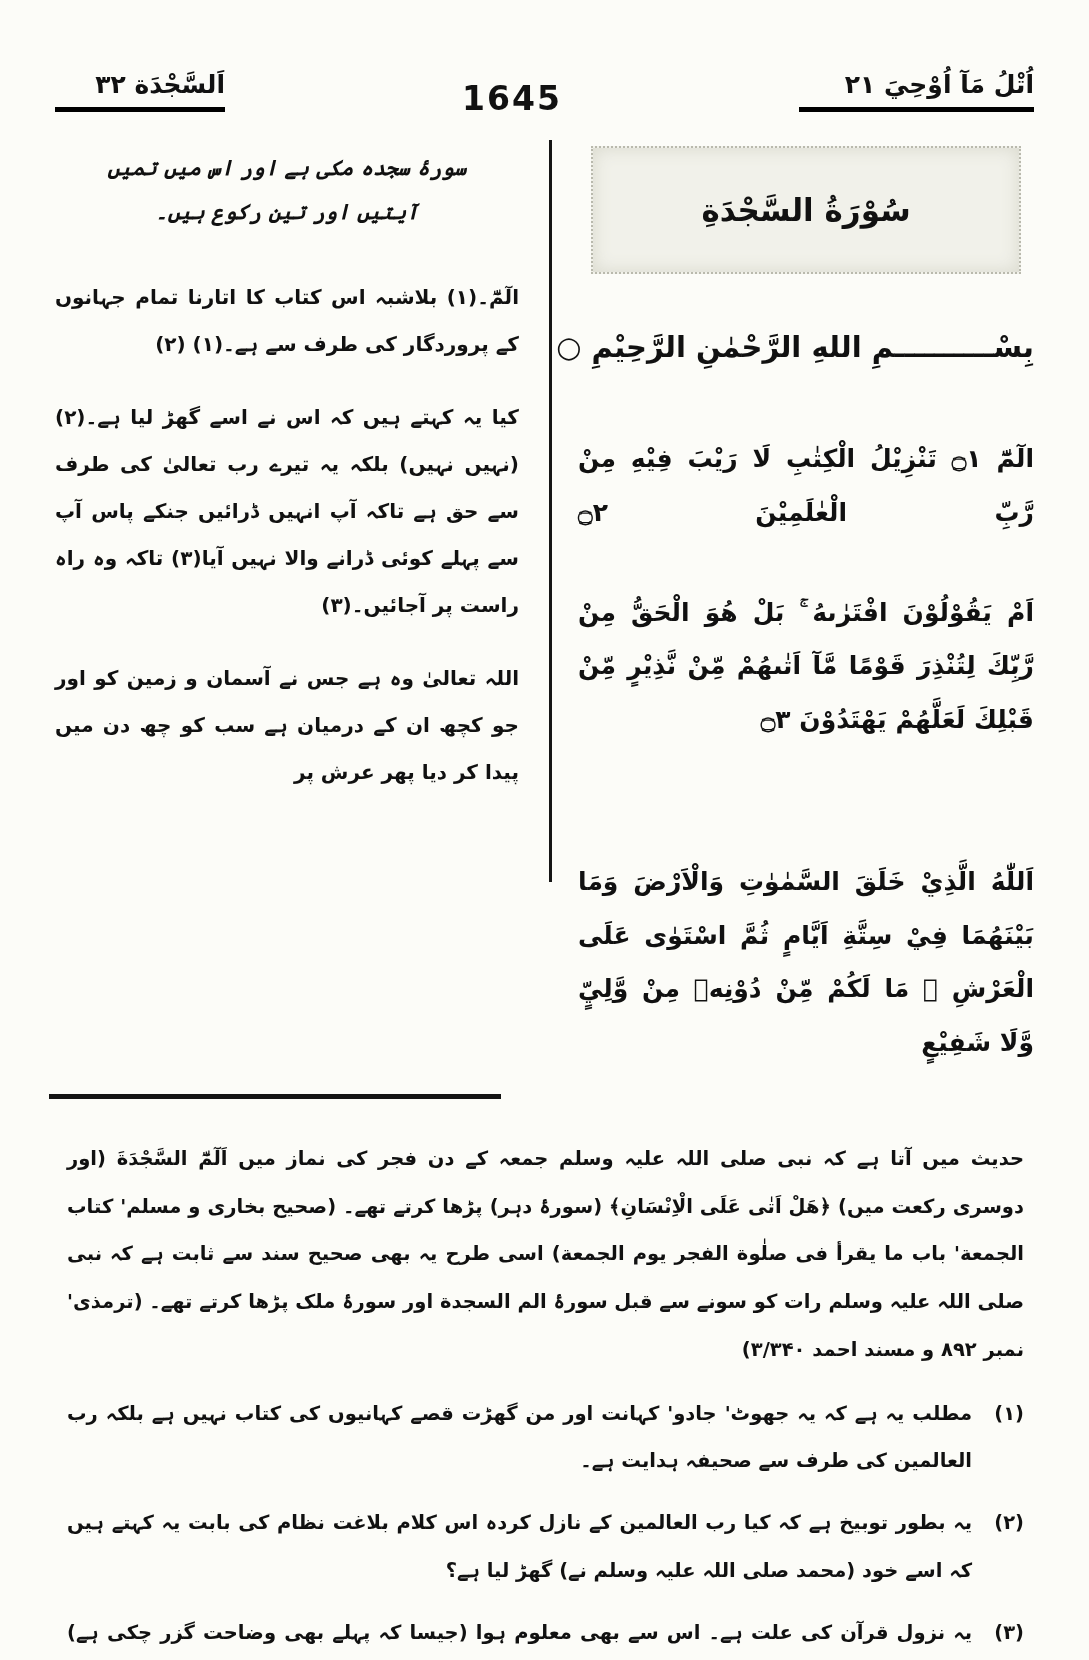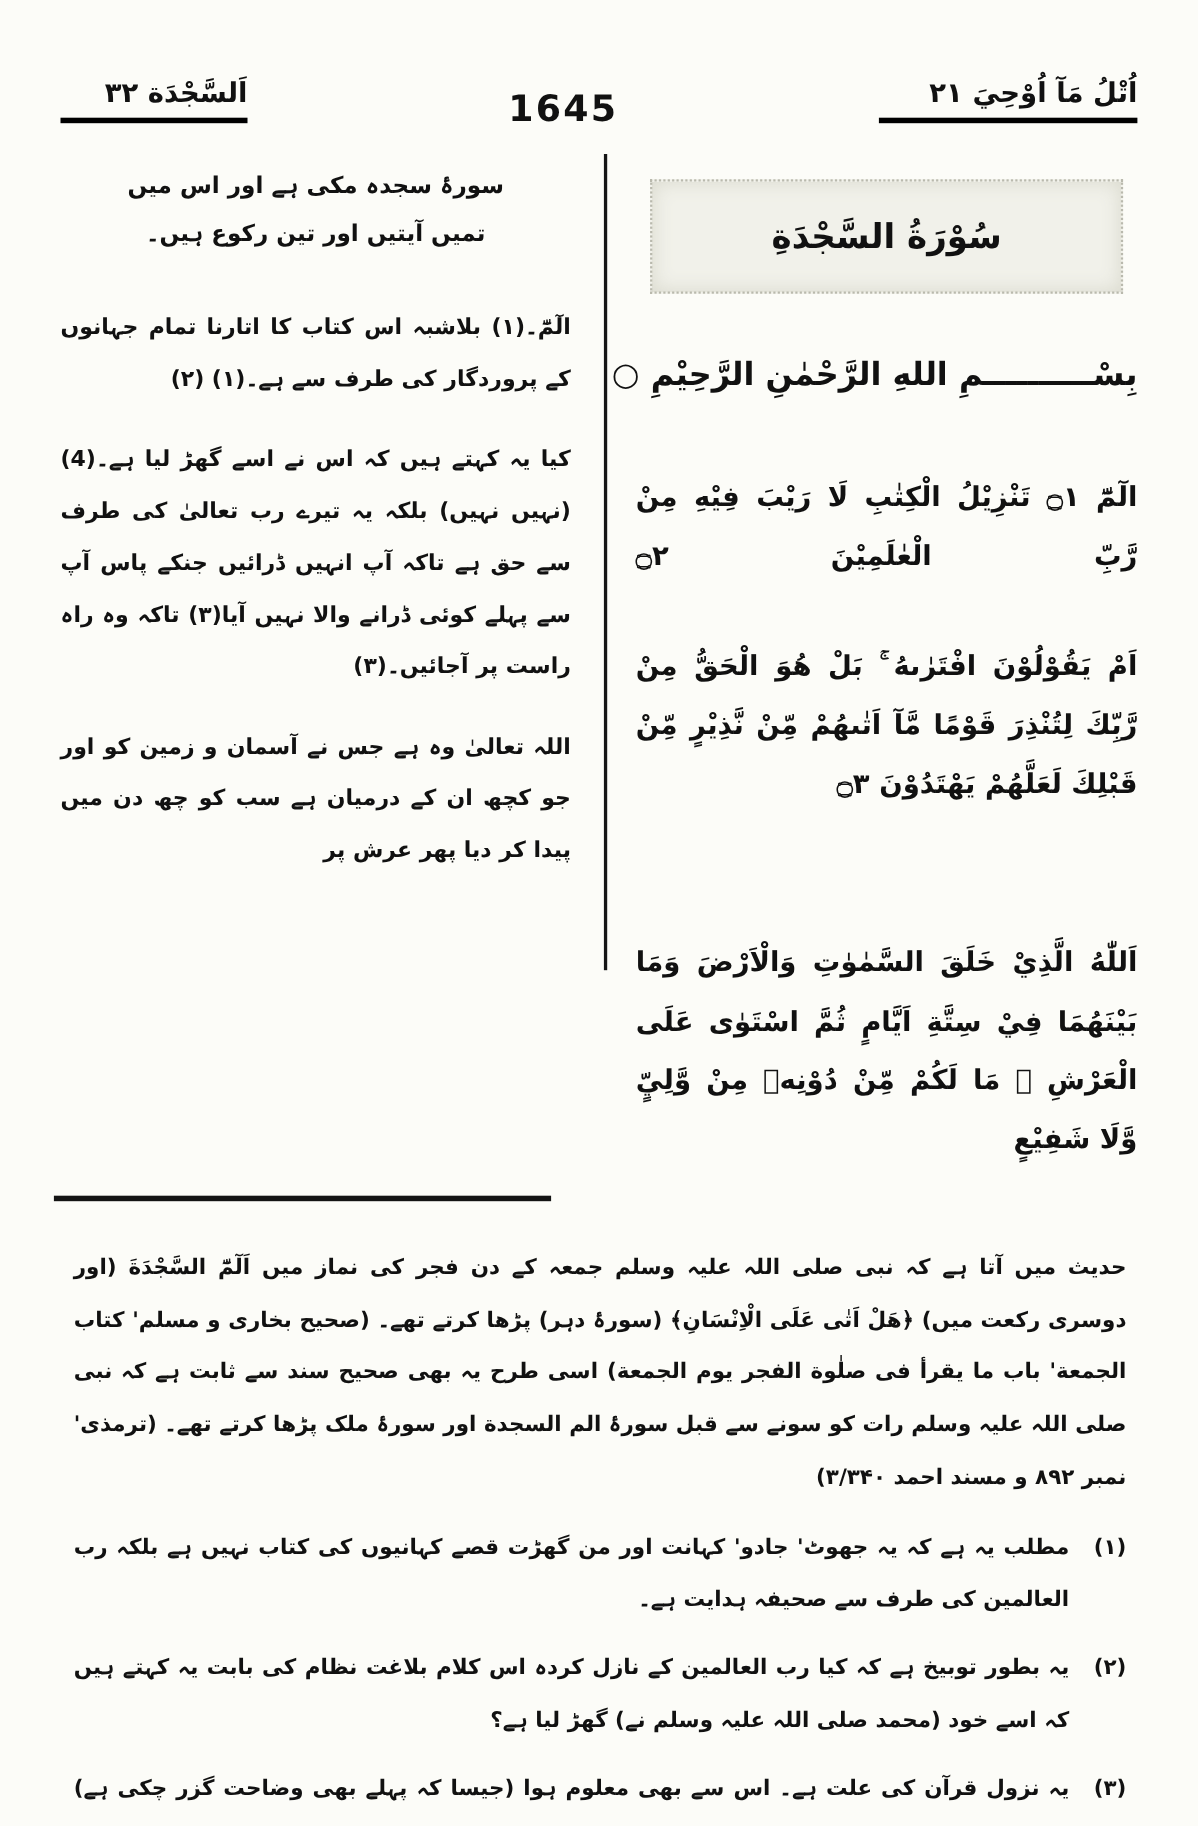--- a/index.html
+++ b/index.html
@@ -29,40 +29,40 @@
   .page-number { font-size: 33px; font-weight: bold; letter-spacing: 2px; transform: translateY(6px); }
 
   
   .main { display: flex; align-items: stretch; min-height: 748px; }
   .col-arabic { width: 482px; padding-left: 26px; padding-top: 4px; }
   .col-divider { width: 3px; background: #151515; height: 742px; flex: none; }
   .col-urdu { flex: 1; padding-right: 30px; padding-top: 6px; }
 
   
   .surah-title-box {
-    width: 430px; height: 104px; margin: 19px auto 0 auto;
+    width: 430px; height: 128px; margin: 2px auto 0 auto;
     background: #f1f1ea;
     border: 2px dotted #b9b9ad;
     box-shadow: inset 0 0 18px #d8d8cc;
     display: flex; align-items: center; justify-content: center;
   }
   .surah-title { font-size: 31px; font-weight: bold; }
   .bismillah {
     margin-top: 56px; text-align: right;
     font-size: 29px; font-weight: bold; white-space: nowrap;
   }
   .verse { font-size: 25px; font-weight: bold; line-height: 2.15; text-align: justify; text-align-last: right; }
   .verse-1 { margin-top: 68px; text-align-last: justify; }
   .verse-2 { margin-top: 46px; }
   .verse-3 { margin-top: 108px; }
 
   
   .urdu-intro {
     font-size: 21px; font-weight: 600; text-align: center;
-    line-height: 2.1; padding: 0 38px; margin-bottom: 40px;
+    line-height: 2.1; padding: 0 38px; margin-bottom: 40px; font-style: italic;
   }
   .urdu-par {
     font-size: 20px; font-weight: 600;
     line-height: 2.35; text-align: justify;
     margin-bottom: 26px;
   }
 
   
   .footnote-rule {
     margin: 24px 8px 30px auto;  
@@ -106,21 +106,21 @@
       <div class="verse verse-1">الٓمّٓ ۝۱ تَنْزِيْلُ الْكِتٰبِ لَا رَيْبَ فِيْهِ مِنْ رَّبِّ الْعٰلَمِيْنَ ۝۲</div>
       <div class="verse verse-2">اَمْ يَقُوْلُوْنَ افْتَرٰىهُ ۚ بَلْ هُوَ الْحَقُّ مِنْ رَّبِّكَ لِتُنْذِرَ قَوْمًا مَّآ اَتٰىهُمْ مِّنْ نَّذِيْرٍ مِّنْ قَبْلِكَ لَعَلَّهُمْ يَهْتَدُوْنَ ۝۳</div>
       <div class="verse verse-3">اَللّٰهُ الَّذِيْ خَلَقَ السَّمٰوٰتِ وَالْاَرْضَ وَمَا بَيْنَهُمَا فِيْ سِتَّةِ اَيَّامٍ ثُمَّ اسْتَوٰى عَلَى الْعَرْشِ ۭ مَا لَكُمْ مِّنْ دُوْنِهٖ مِنْ وَّلِيٍّ وَّلَا شَفِيْعٍ</div>
     </div>
 
     <div class="col-divider"></div>
 
     <div class="col-urdu">
       <div class="urdu-intro">سورۂ سجدہ مکی ہے اور اس میں تمیں آیتیں اور تین رکوع ہیں۔</div>
       <div class="urdu-par">الٓمّٓ۔(۱) بلاشبہ اس کتاب کا اتارنا تمام جہانوں کے پروردگار کی طرف سے ہے۔(۱) (۲)</div>
-      <div class="urdu-par">کیا یہ کہتے ہیں کہ اس نے اسے گھڑ لیا ہے۔(4) (نہیں نہیں) بلکہ یہ تیرے رب تعالیٰ کی طرف سے حق ہے تاکہ آپ انہیں ڈرائیں جنکے پاس آپ سے پہلے کوئی ڈرانے والا نہیں آیا(۳) تاکہ وہ راہ راست پر آجائیں۔(۳)</div>
+      <div class="urdu-par">کیا یہ کہتے ہیں کہ اس نے اسے گھڑ لیا ہے۔(۲) (نہیں نہیں) بلکہ یہ تیرے رب تعالیٰ کی طرف سے حق ہے تاکہ آپ انہیں ڈرائیں جنکے پاس آپ سے پہلے کوئی ڈرانے والا نہیں آیا(۳) تاکہ وہ راہ راست پر آجائیں۔(۳)</div>
       <div class="urdu-par">اللہ تعالیٰ وہ ہے جس نے آسمان و زمین کو اور جو کچھ ان کے درمیان ہے سب کو چھ دن میں پیدا کر دیا پھر عرش پر</div>
     </div>
   </div>
 
   <div class="footnote-rule"></div>
 
   <div class="footnotes">
 
     <div class="hadith-note">حدیث میں آتا ہے کہ نبی صلی اللہ علیہ وسلم جمعہ کے دن فجر کی نماز میں اَلٓمّٓ السَّجْدَةَ (اور دوسری رکعت میں) ﴿هَلْ اَتٰى عَلَى الْاِنْسَانِ﴾ (سورۂ دہر) پڑھا کرتے تھے۔ (صحیح بخاری و مسلم' کتاب الجمعة' باب ما یقرأ فی صلٰوة الفجر یوم الجمعة) اسی طرح یہ بھی صحیح سند سے ثابت ہے کہ نبی صلی اللہ علیہ وسلم رات کو سونے سے قبل سورۂ الم السجدة اور سورۂ ملک پڑھا کرتے تھے۔ (ترمذی' نمبر ۸۹۲ و مسند احمد ۳/۳۴۰)</div>
 

